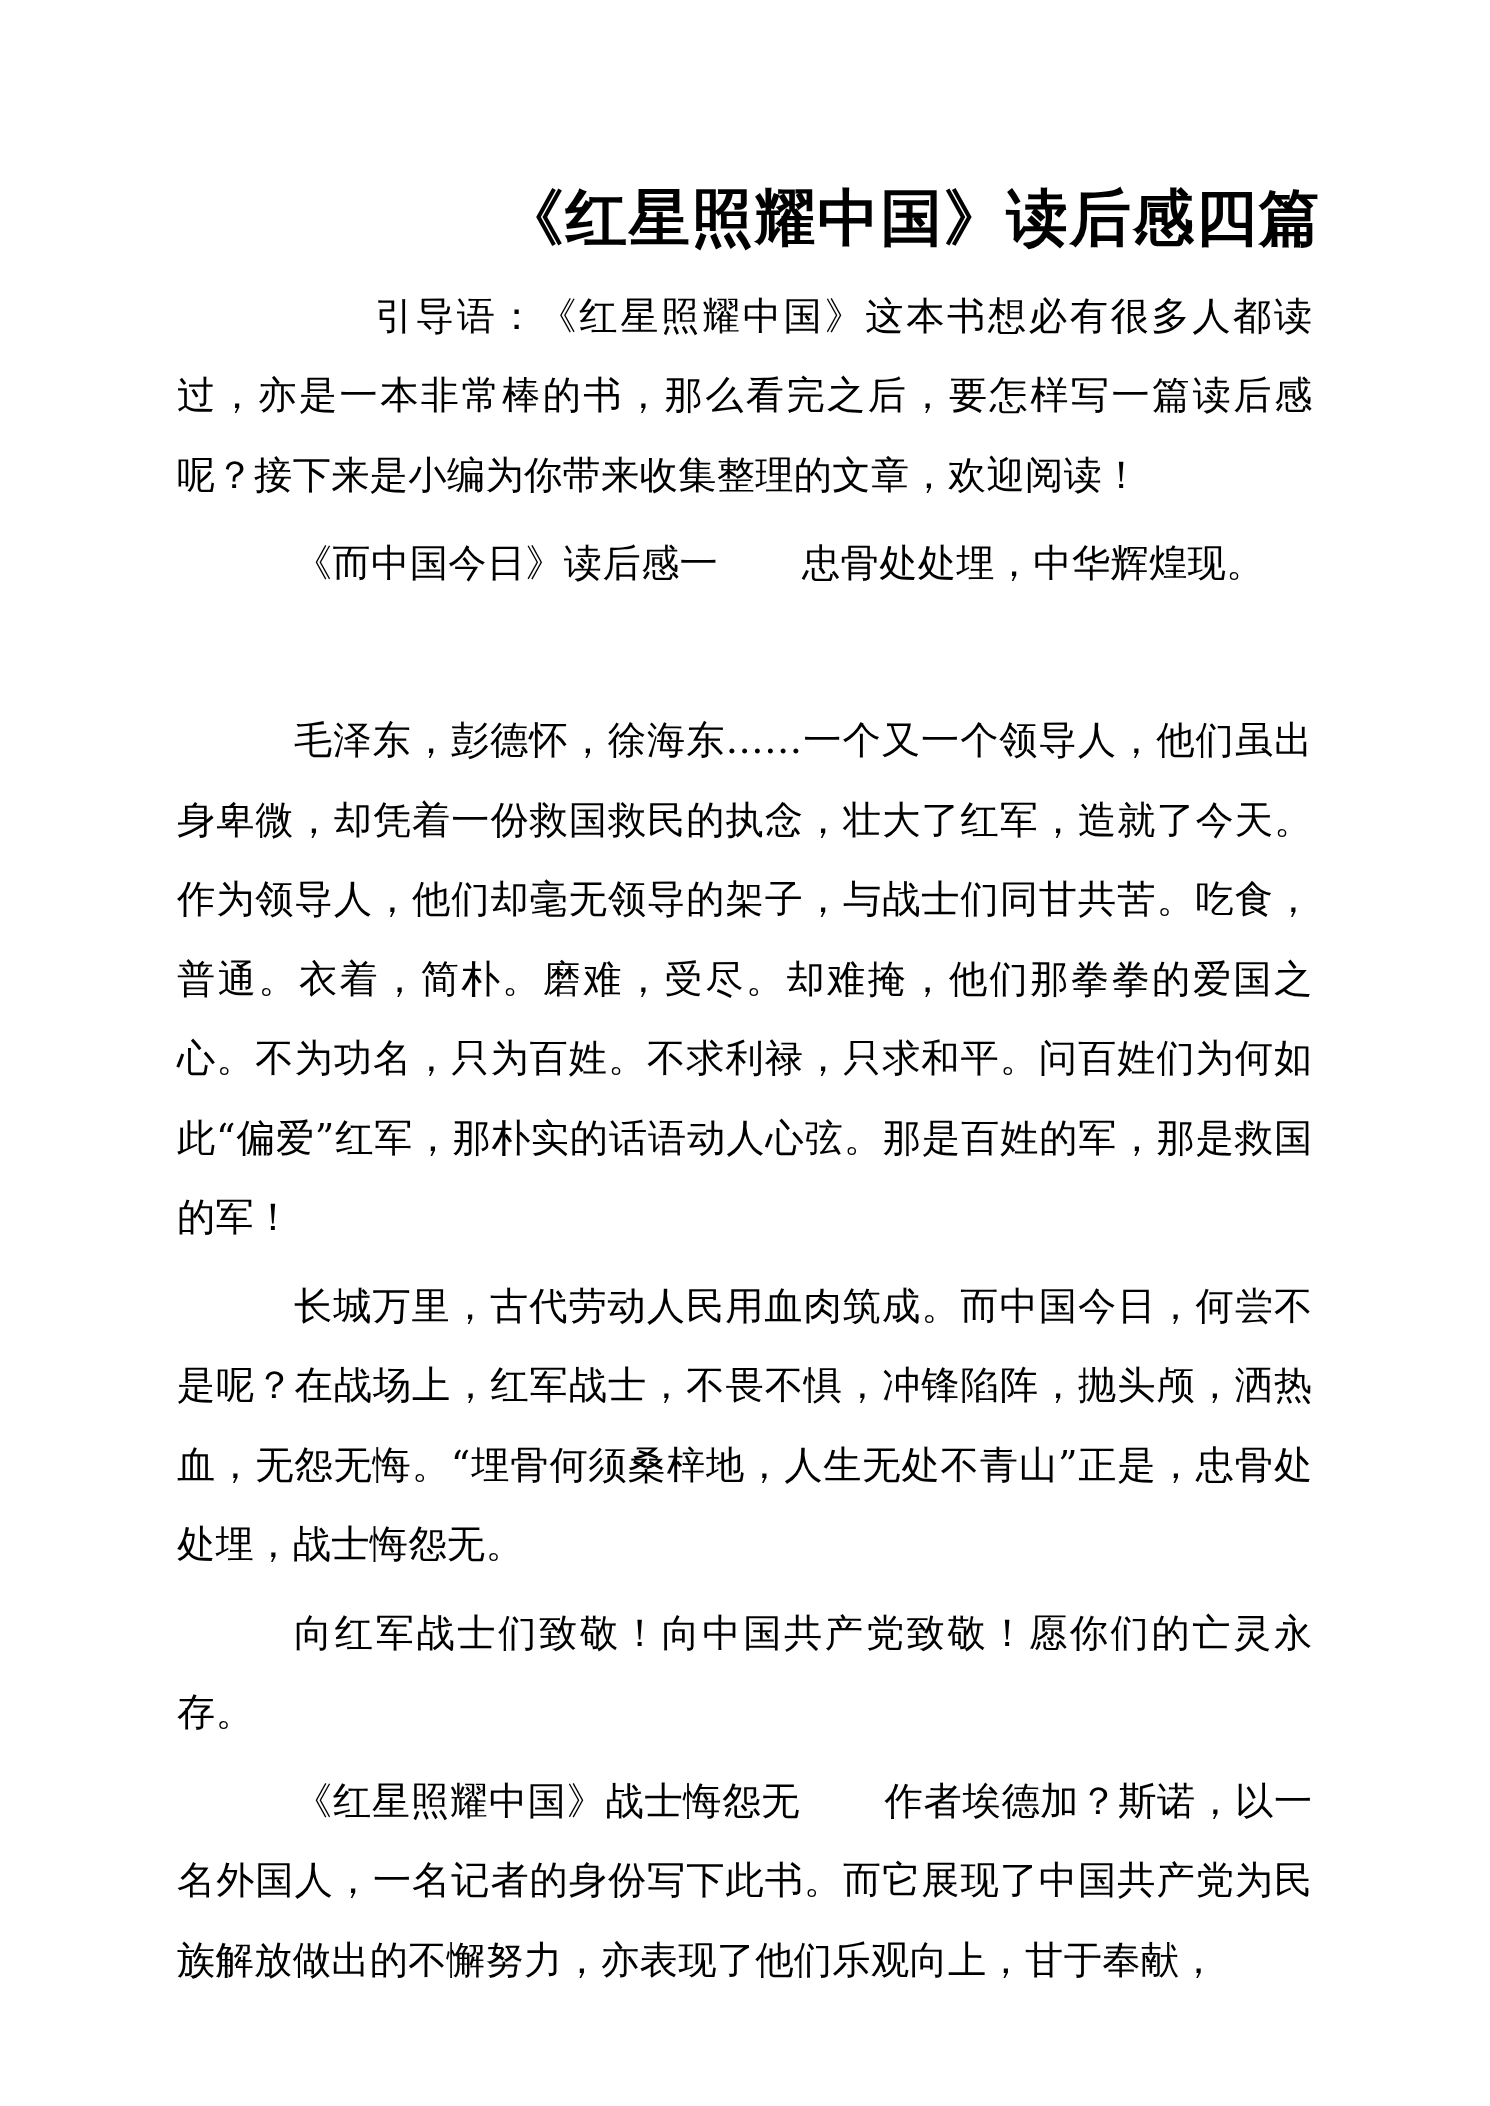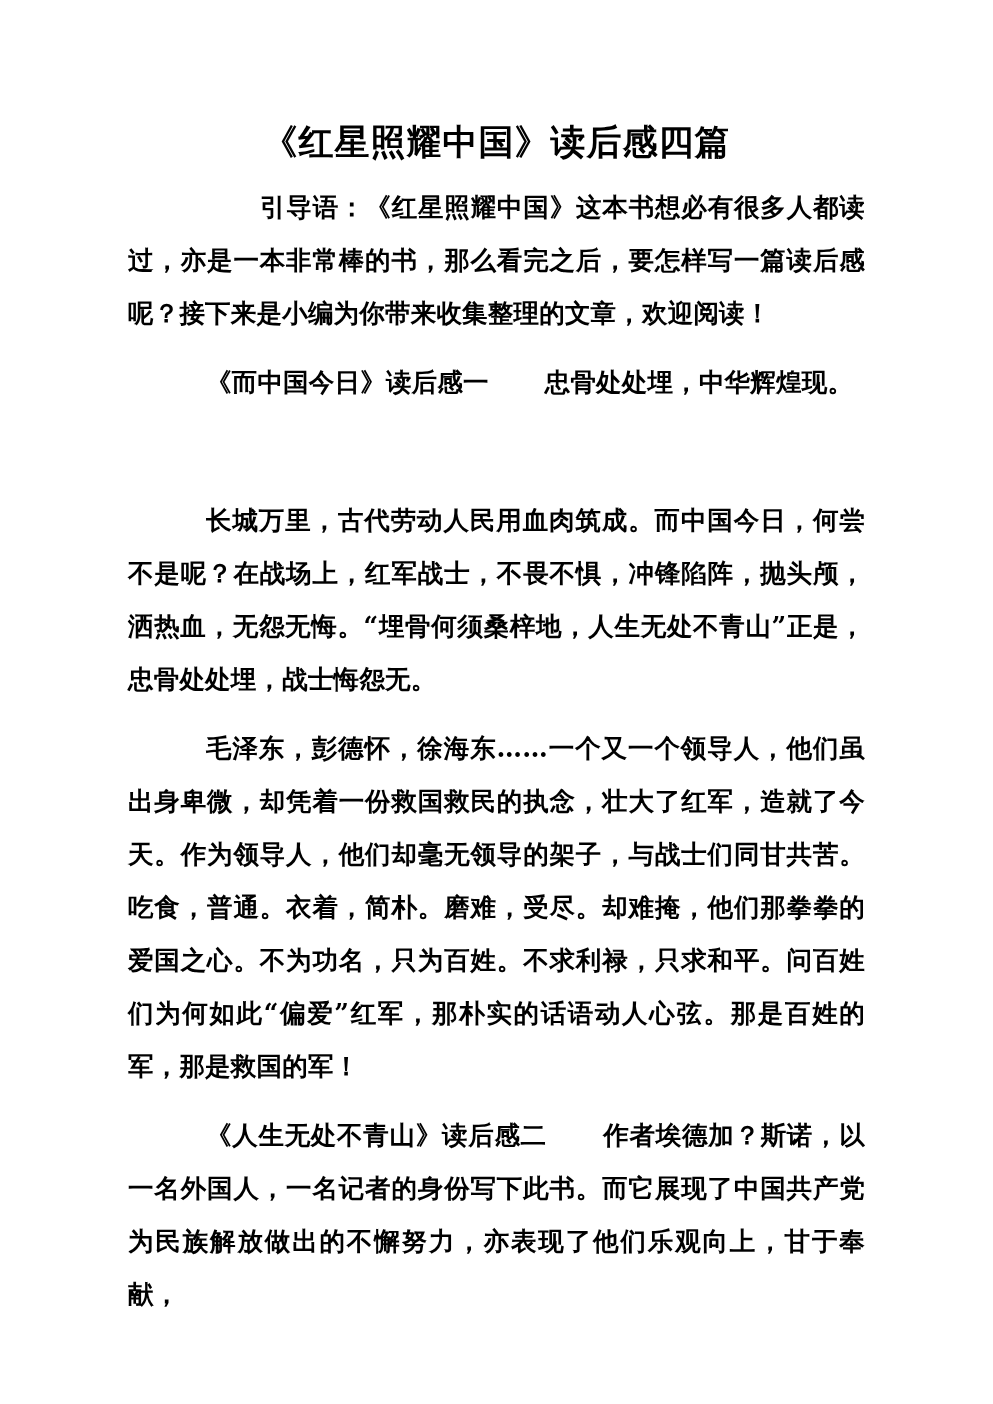--- a/index.html
+++ b/index.html
@@ -15,37 +15,36 @@
     overflow: hidden;
   }
   .page {
     box-sizing: border-box;
     width: 993px;
     height: 1404px;
     padding: 118px 112px 0 112px;
     background: #ffffff;
   }
   .doc-title {
-    text-align: center;
-    font-size: 35px;
+    text-align: right;
+    font-size: 41px;
     font-weight: bold;
     letter-spacing: 1px;
     line-height: 1.35;
     margin: 0 0 12px 0;
     font-family: "DejaVu Serif", "Liberation Serif", serif;
   }
   p.para {
     font-size: 25.5px;
     line-height: 53px;
-    margin: 16px;
+    margin: 6px;
     text-align: justify;
     text-justify: inter-ideograph;
     letter-spacing: 0.2px;
     font-family: "DejaVu Serif", "Liberation Serif", serif;
-    font-weight: bold;
   }
   p.indent-big {
     text-indent: 132px;
   }
   p.indent-small {
     text-indent: 78px;
   }
   p.blank {
     height: 53px;
   }
@@ -60,20 +59,21 @@
 <div class="page">
 
   <h1 class="doc-title">《红星照耀中国》读后感四篇</h1>
 
   <p class="para indent-big">引导语：《红星照耀中国》这本书想必有很多人都读过，亦是一本非常棒的书，那么看完之后，要怎样写一篇读后感呢？接下来是小编为你带来收集整理的文章，欢迎阅读！</p>
 
   <p class="para indent-small"><span>《而中国今日》读后感一</span><span class="gap-wide"></span><span>忠骨处处埋，中华辉煌现。</span></p>
 
   <p class="para blank"></p>
 
+  <p class="para indent-small">毛泽东，彭德怀，徐海东……一个又一个领导人，他们虽出身卑微，却凭着一份救国救民的执念，壮大了红军，造就了今天。作为领导人，他们却毫无领导的架子，与战士们同甘共苦。吃食，普通。衣着，简朴。磨难，受尽。却难掩，他们那拳拳的爱国之心。不为功名，只为百姓。不求利禄，只求和平。问百姓们为何如此“偏爱”红军，那朴实的话语动人心弦。那是百姓的军，那是救国的军！</p>
+
   <p class="para indent-small">长城万里，古代劳动人民用血肉筑成。而中国今日，何尝不是呢？在战场上，红军战士，不畏不惧，冲锋陷阵，抛头颅，洒热血，无怨无悔。“埋骨何须桑梓地，人生无处不青山”正是，忠骨处处埋，战士悔怨无。</p>
 
-  <p class="para indent-small">毛泽东，彭德怀，徐海东……一个又一个领导人，他们虽出身卑微，却凭着一份救国救民的执念，壮大了红军，造就了今天。作为领导人，他们却毫无领导的架子，与战士们同甘共苦。吃食，普通。衣着，简朴。磨难，受尽。却难掩，他们那拳拳的爱国之心。不为功名，只为百姓。不求利禄，只求和平。问百姓们为何如此“偏爱”红军，那朴实的话语动人心弦。那是百姓的军，那是救国的军！</p>
+  <p class="para indent-small">向红军战士们致敬！向中国共产党致敬！愿你们的亡灵永存。</p>
 
-
-  <p class="para indent-small"><span>《人生无处不青山》读后感二</span><span class="gap-wide"></span><span>作者埃德加？斯诺，以一名外国人，一名记者的身份写下此书。而它展现了中国共产党为民族解放做出的不懈努力，亦表现了他们乐观向上，甘于奉献，</span></p>
+  <p class="para indent-small"><span>《红星照耀中国》战士悔怨无</span><span class="gap-wide"></span><span>作者埃德加？斯诺，以一名外国人，一名记者的身份写下此书。而它展现了中国共产党为民族解放做出的不懈努力，亦表现了他们乐观向上，甘于奉献，</span></p>
 
 </div>
 
 </body></html>

